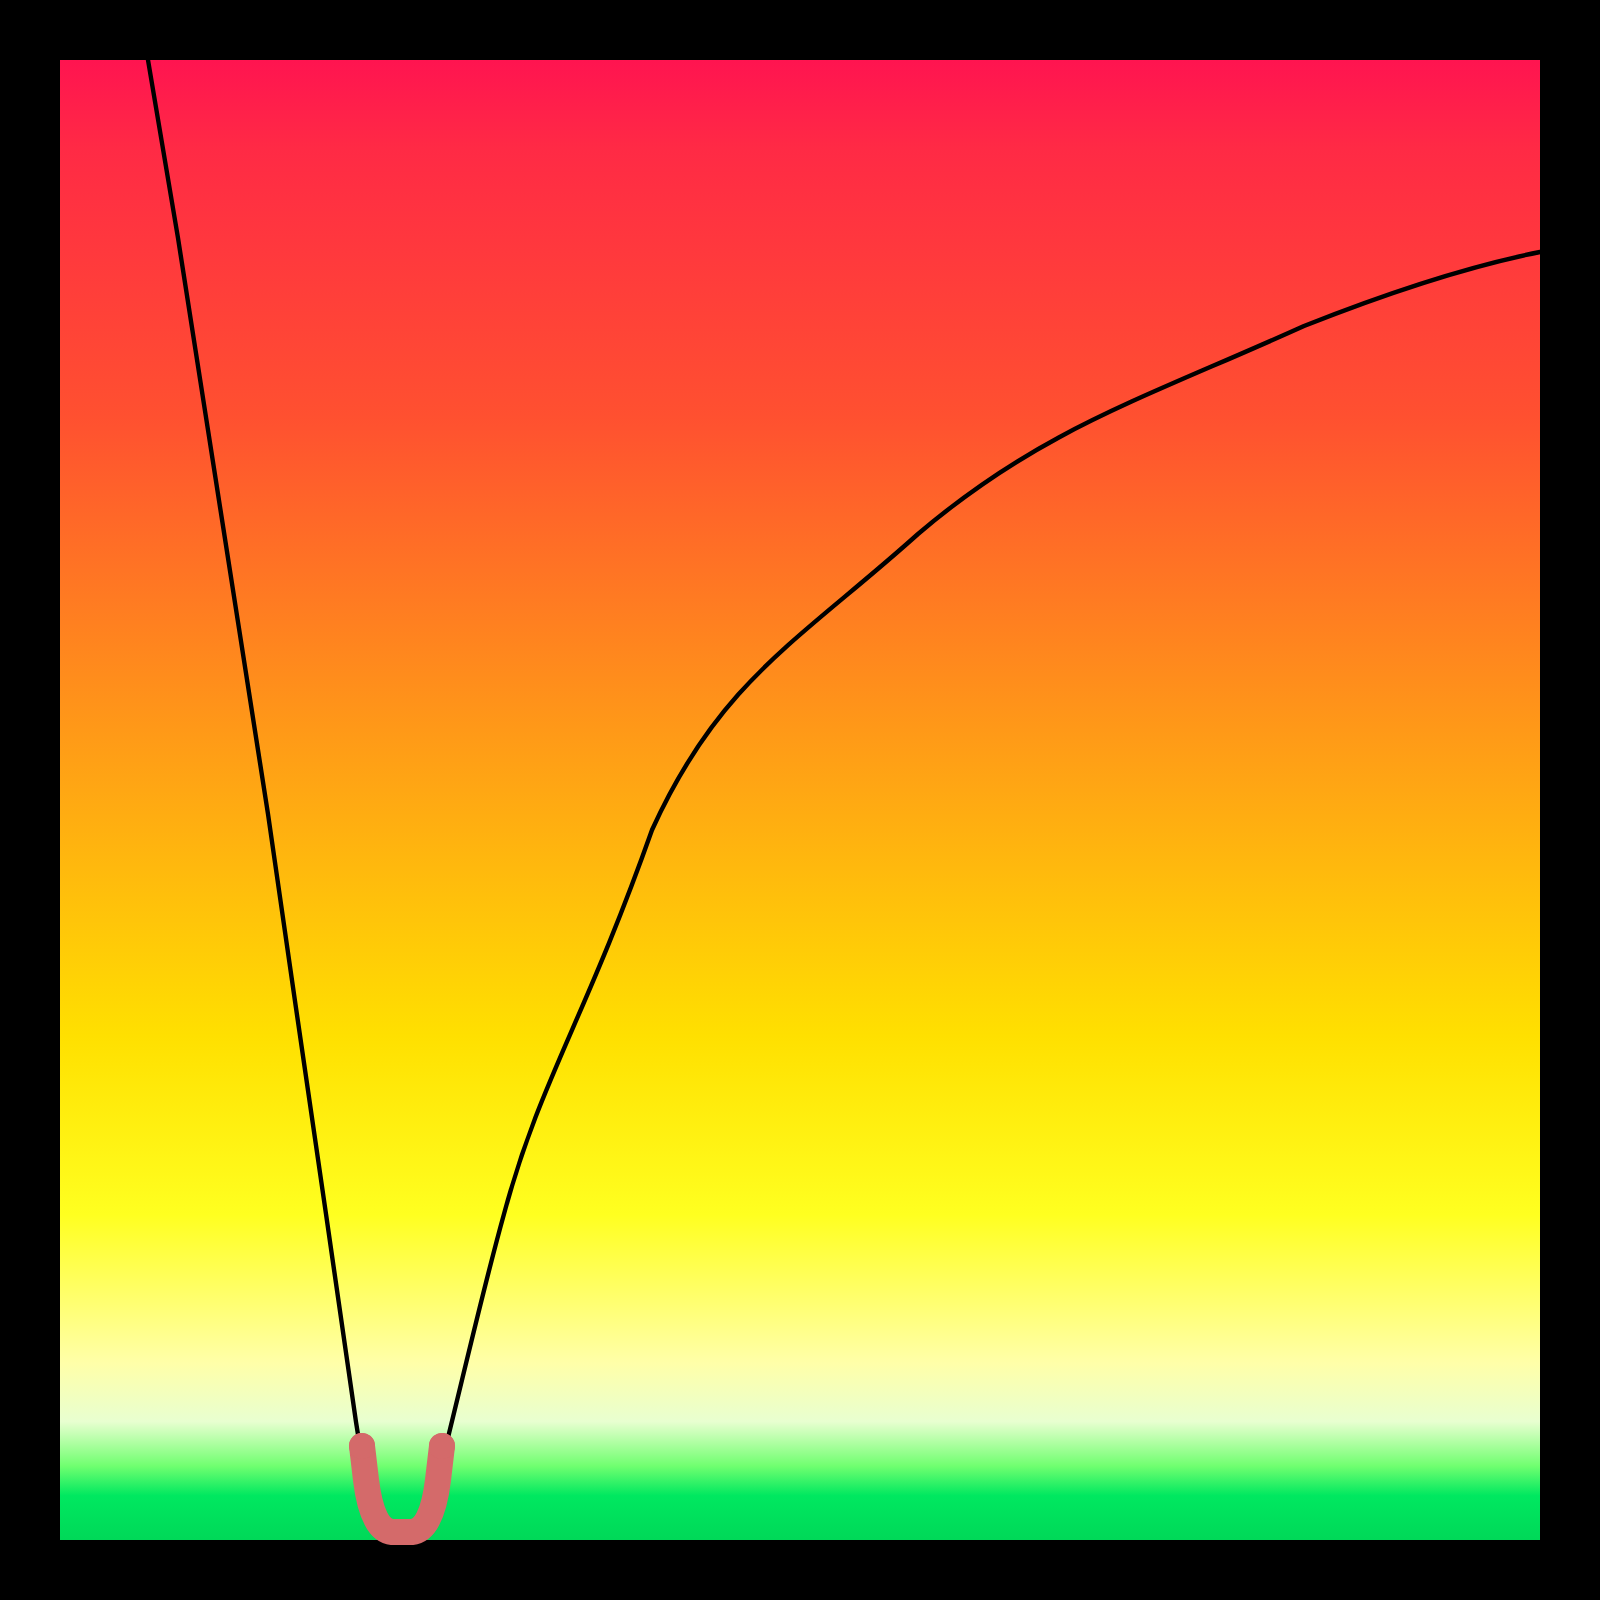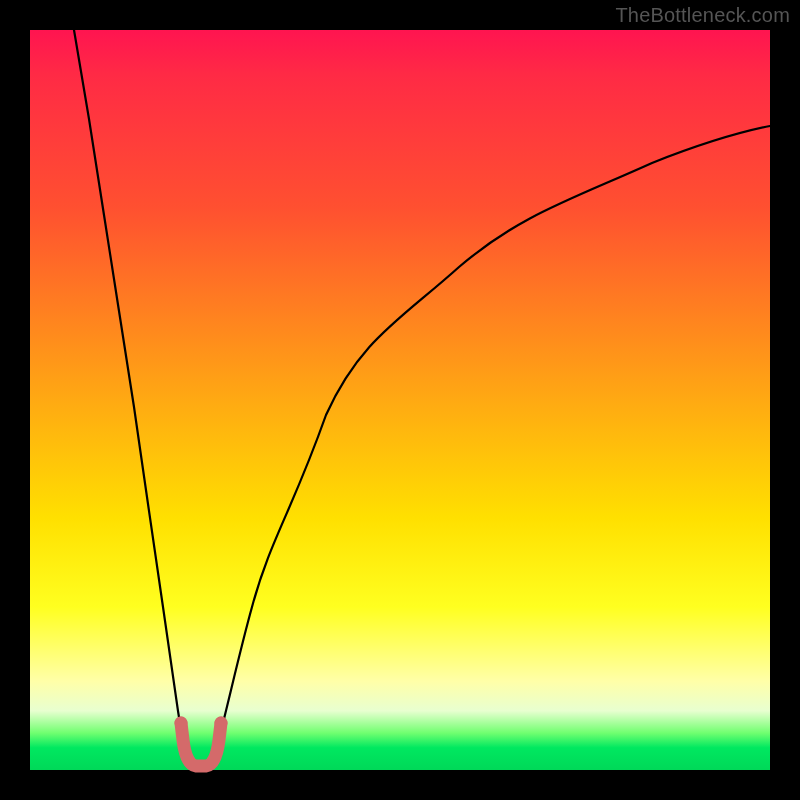--- a/index.html
+++ b/index.html
@@ -55,21 +55,20 @@
     width: 740px;
     height: 740px;
     overflow: visible;
   }
 </style>
 </head>
 <body>
 
 <div class="frame">
 
-  <div class="watermark">TheBottleneck.com</div>
 
   <div class="plot">
     <svg class="curve" viewBox="0 0 740 740">
 
       <path d="M 44 0
                L 59 89
                L 74 185
                L 89 281
                L 104 377
                L 118 474

